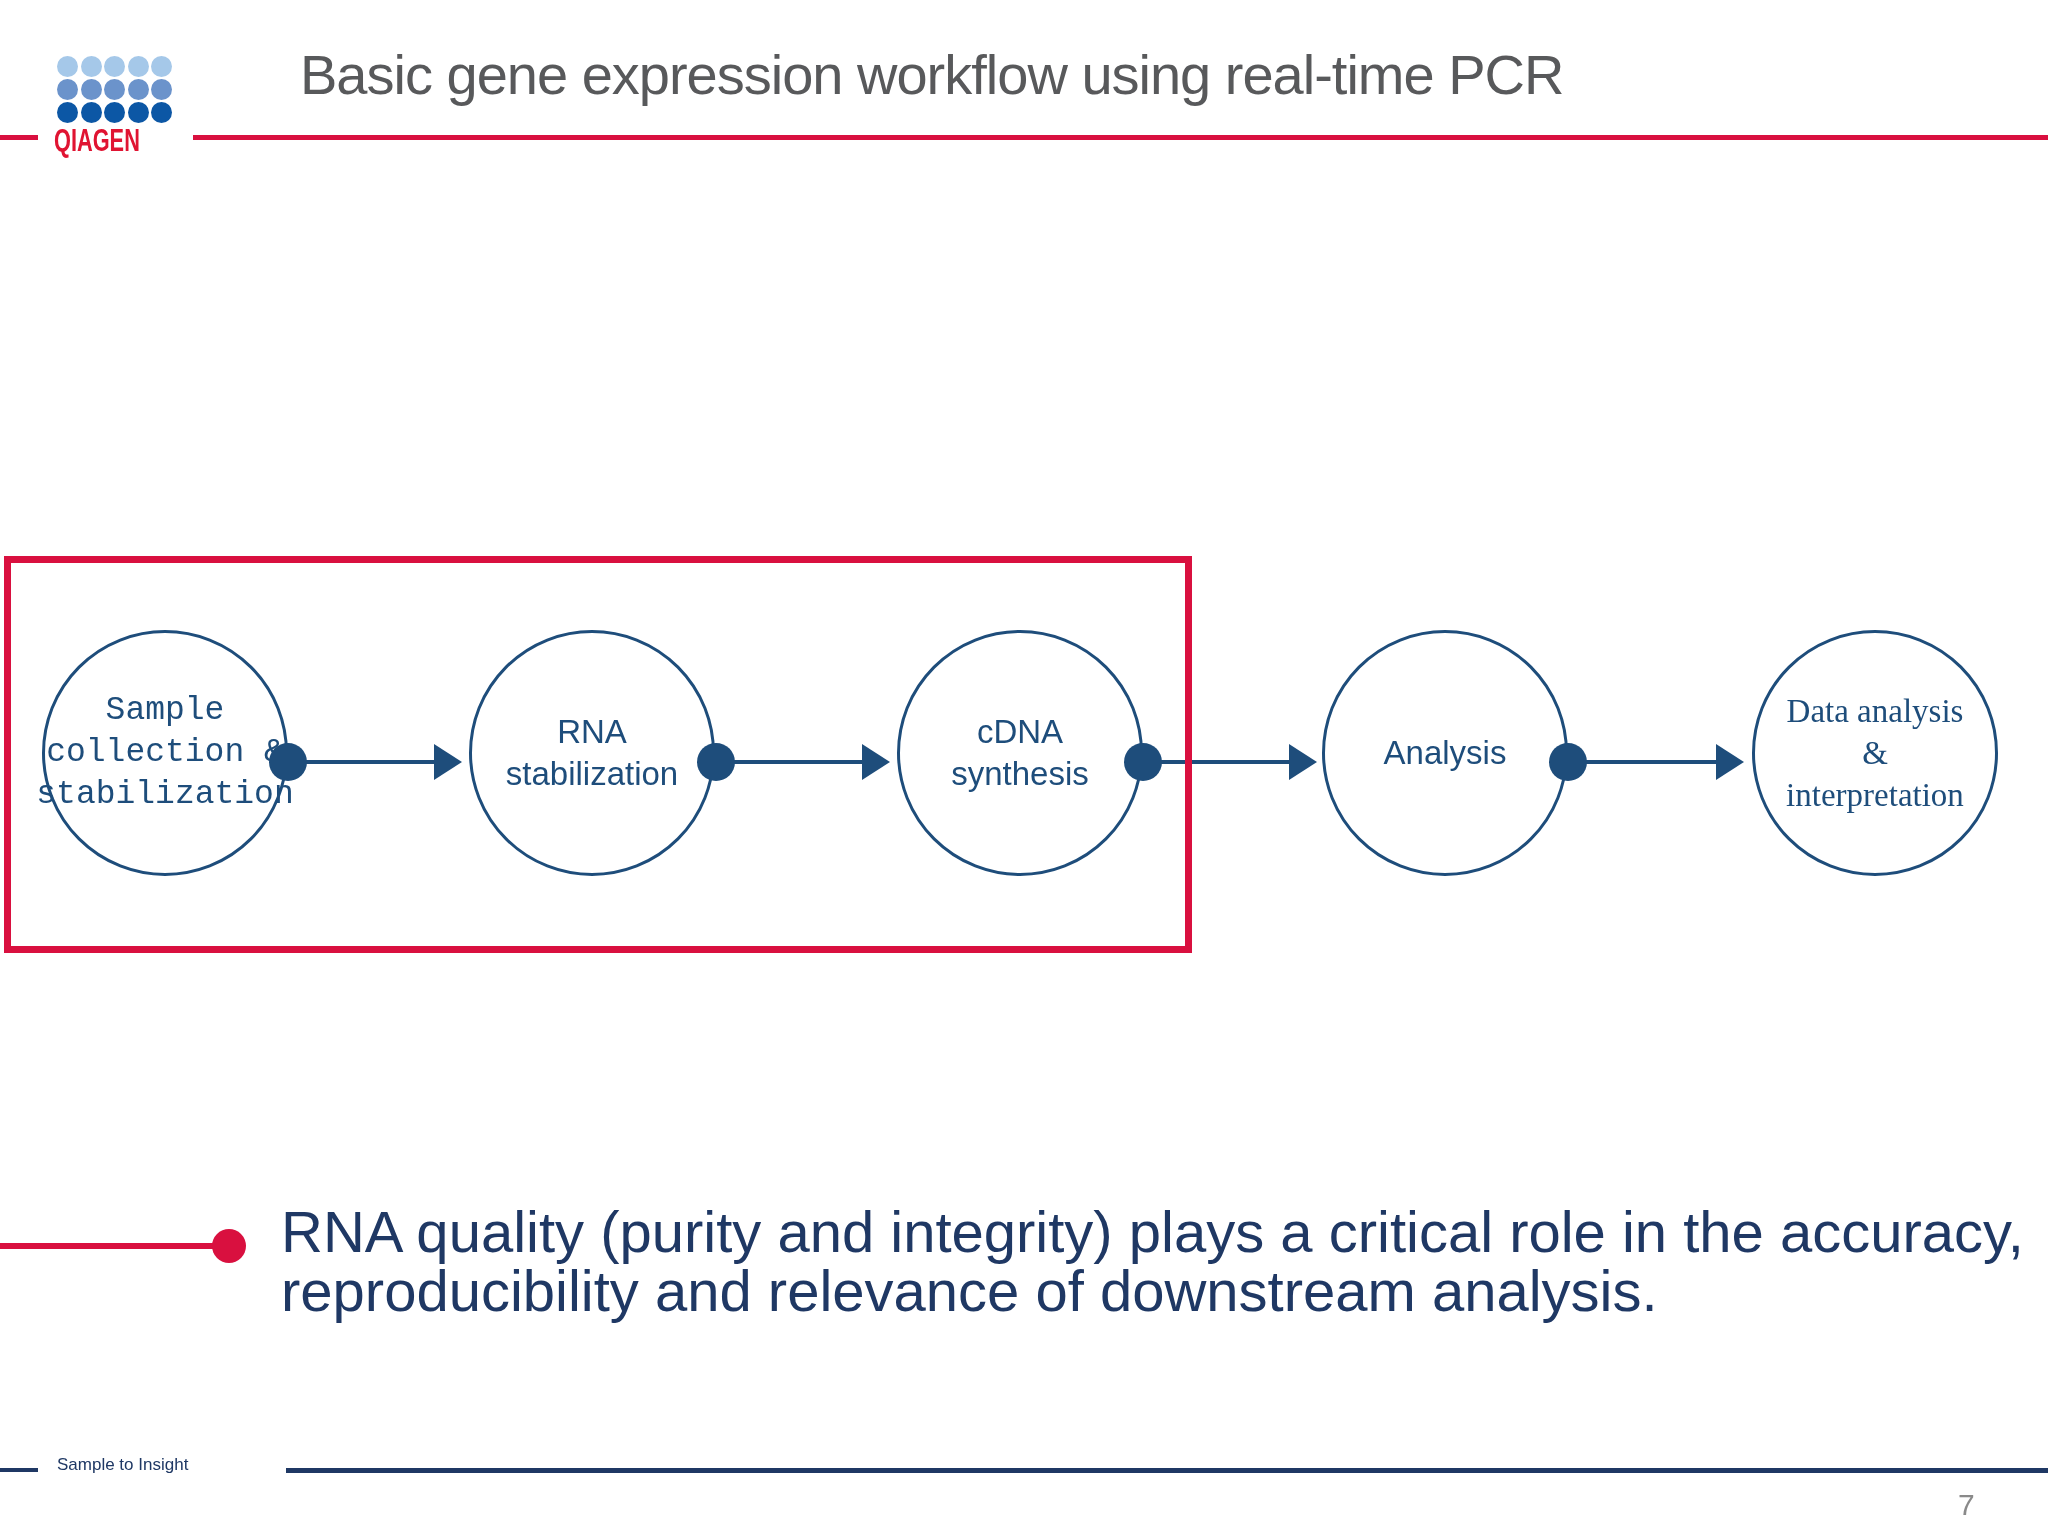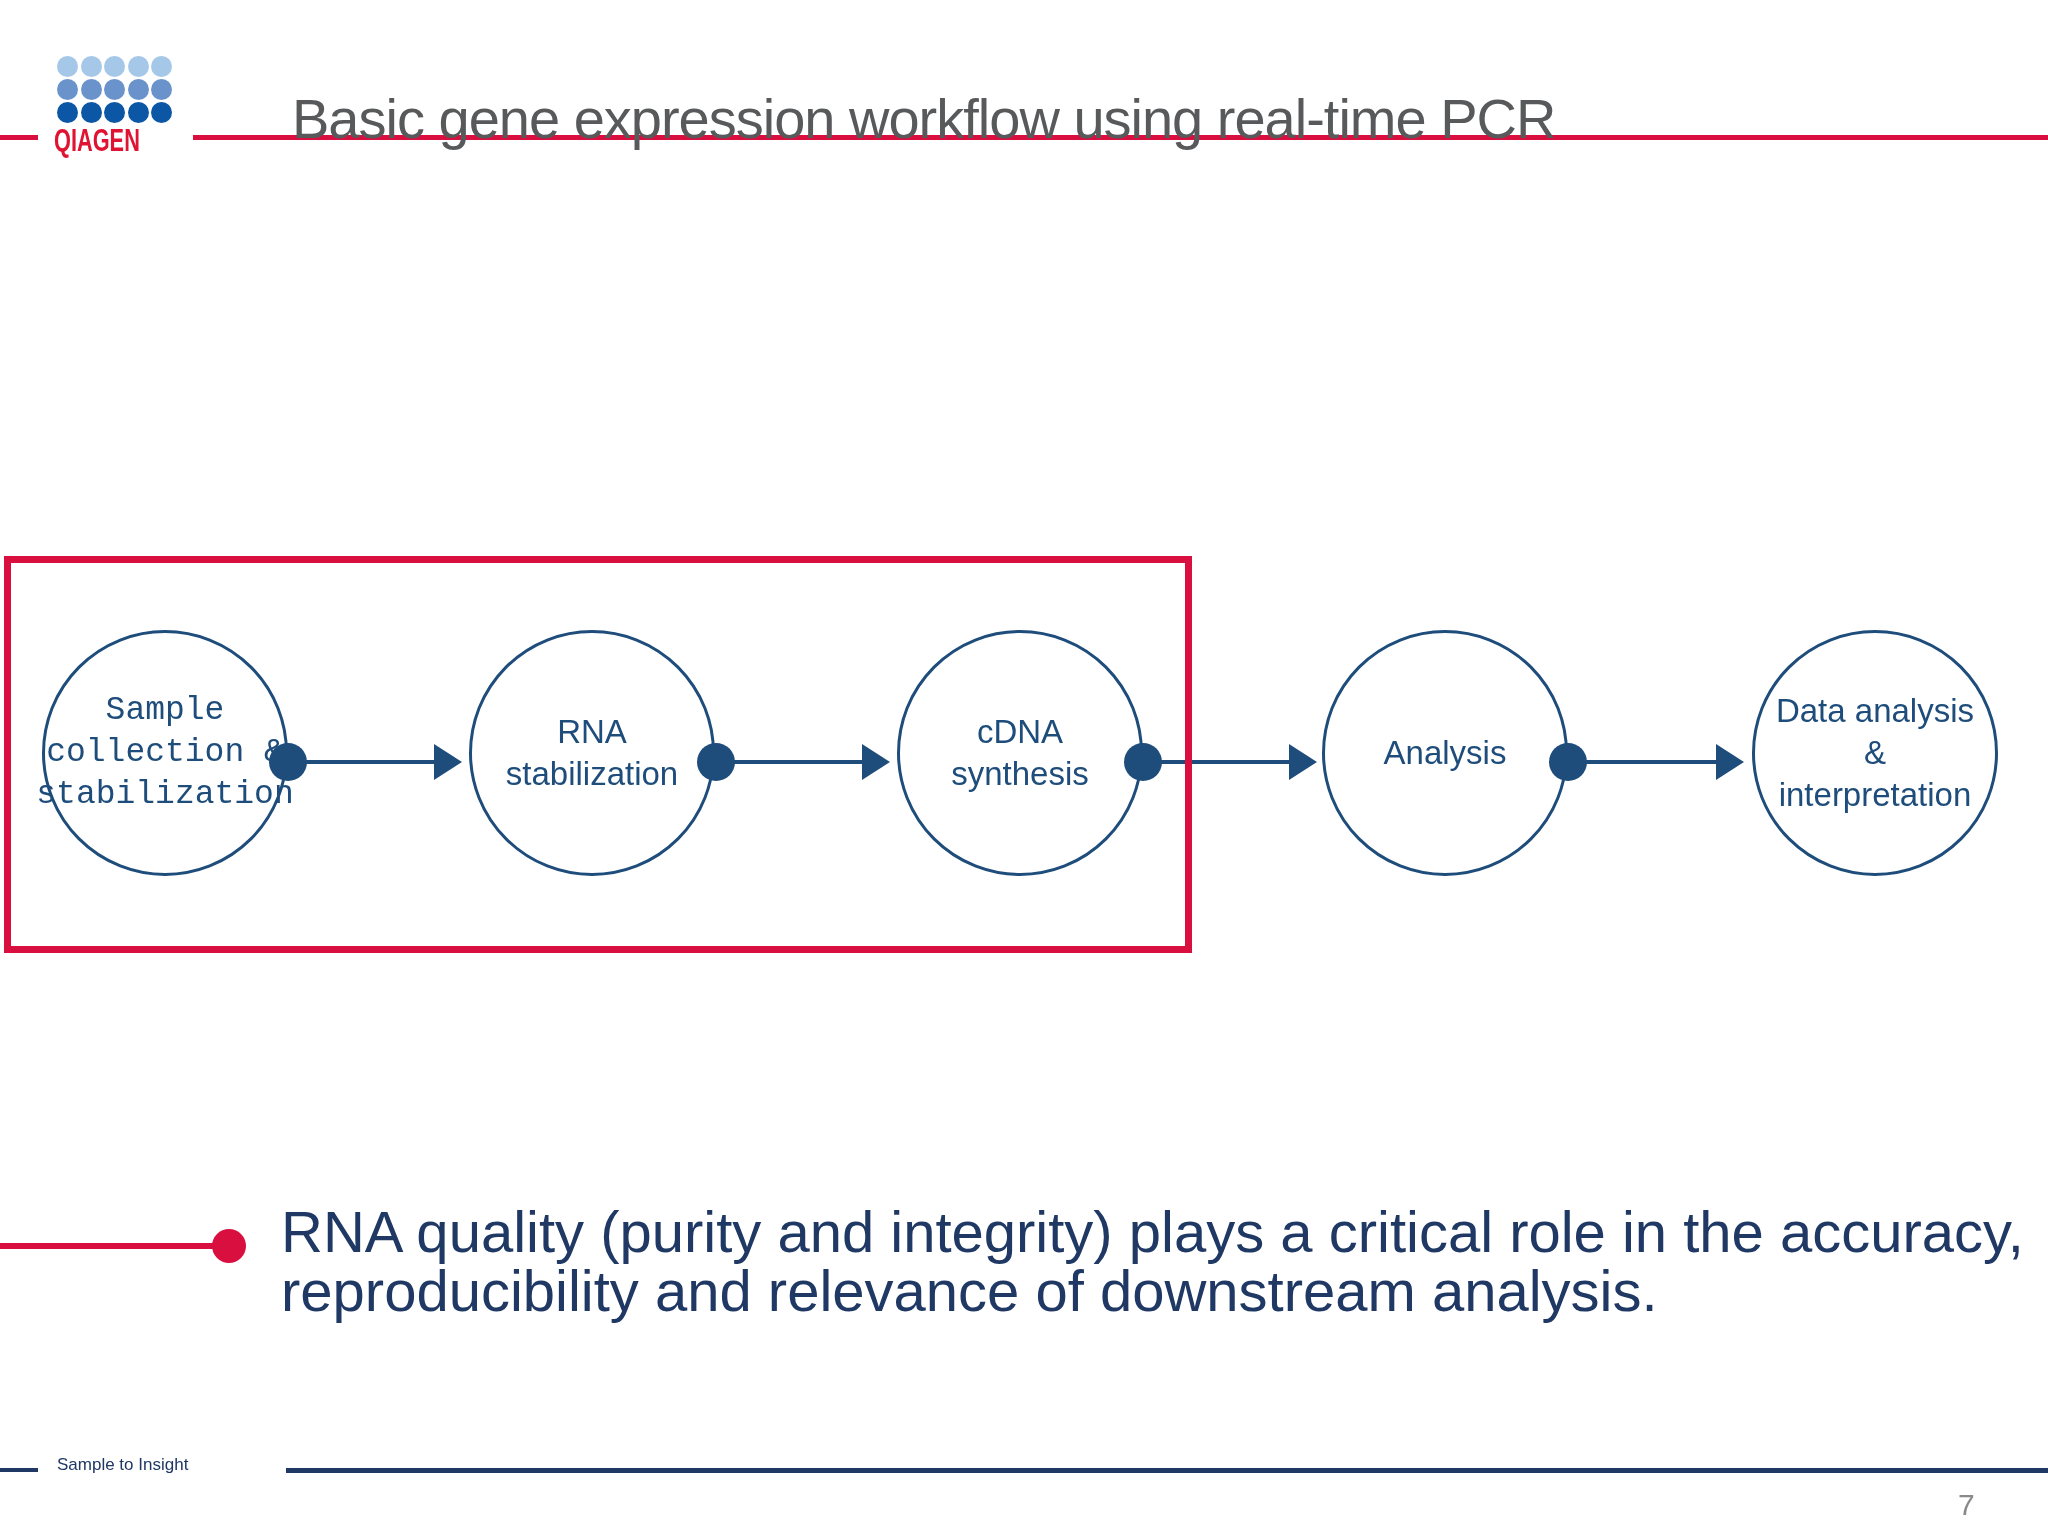--- a/index.html
+++ b/index.html
@@ -8,27 +8,27 @@
     font-family:"Liberation Sans",sans-serif;overflow:hidden;
   }
   
   .logo-dots{position:absolute;left:57px;top:56px;display:grid;
     grid-template-columns:repeat(5,21px);grid-auto-rows:21px;gap:2px 2.5px;}
   .logo-dot{border-radius:50%;}
   .logo-wordmark{position:absolute;left:54px;top:122px;font-size:32px;font-weight:bold;
     color:var(--logo-red);transform:scaleX(0.68);transform-origin:left;white-space:nowrap;}
   .header-rule-left{position:absolute;left:0;top:135px;width:38px;height:5px;background:var(--brand-red);}
   .header-rule-right{position:absolute;left:193px;top:135px;width:1855px;height:5px;background:var(--brand-red);}
-  .slide-title{position:absolute;left:292px;top:42px;font-size:56px;letter-spacing:-1px;
-    color:var(--title-gray);white-space:nowrap;margin-top:44px;}
+  .slide-title{position:absolute;left:300px;top:42px;font-size:56px;letter-spacing:-1px;
+    color:var(--title-gray);white-space:nowrap;}
   
   .flow-circle{position:absolute;top:630px;width:246px;height:246px;border:3px solid var(--navy);
     border-radius:50%;box-sizing:border-box;display:flex;align-items:center;justify-content:center;
     text-align:center;color:var(--navy);font-size:33px;line-height:42px;white-space:pre-line;}
-  .c1{left:42px;font-family:Liberation Mono, monospace;} .c2{left:469px;} .c3{left:897px;} .c4{left:1322px;} .c5{left:1752px;}
+  .c1{left:42px;font-family:Liberation Mono, monospace;} .c2{left:469px;} .c3{left:897px;} .c4{left:1322px;} .c5{left:1752px;font-family:Liberation Serif, serif;}
   .flow-dot{position:absolute;top:743px;width:38px;height:38px;border-radius:50%;background:var(--navy);}
   .d1{left:269px;} .d2{left:697px;} .d3{left:1124px;} .d4{left:1549px;}
   .flow-arrow-line{position:absolute;top:760px;height:4px;background:var(--navy);}
   .al1{left:288px;width:148px;} .al2{left:716px;width:148px;}
   .al3{left:1143px;width:148px;} .al4{left:1568px;width:150px;}
   .flow-arrow-head{position:absolute;top:744px;width:0;height:0;
     border-top:18px solid transparent;border-bottom:18px solid transparent;
     border-left:28px solid var(--navy);}
   .ah1{left:434px;} .ah2{left:862px;} .ah3{left:1289px;} .ah4{left:1716px;}
   .highlight-box{position:absolute;left:4px;top:556px;width:1188px;height:397px;

